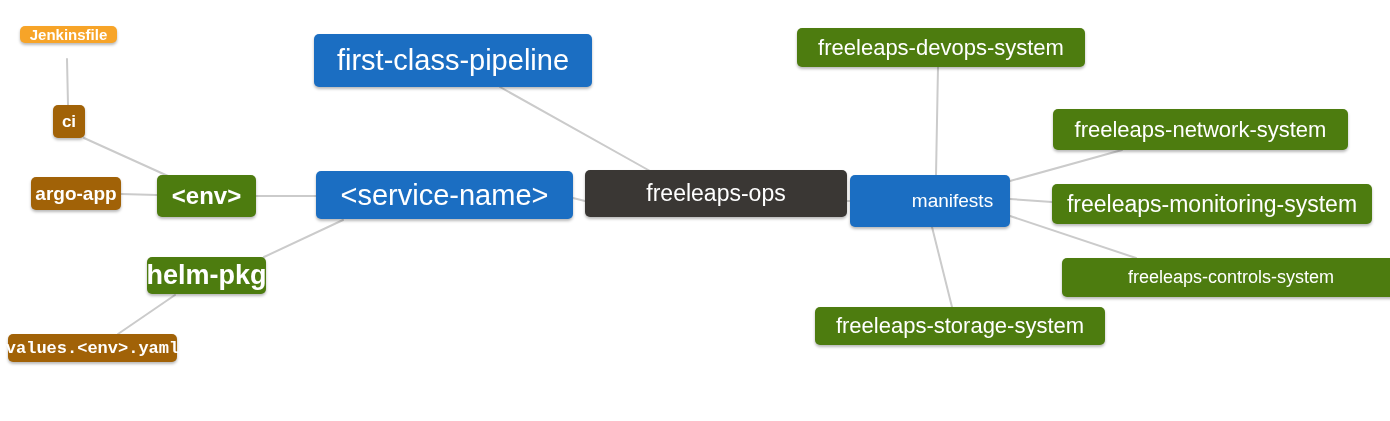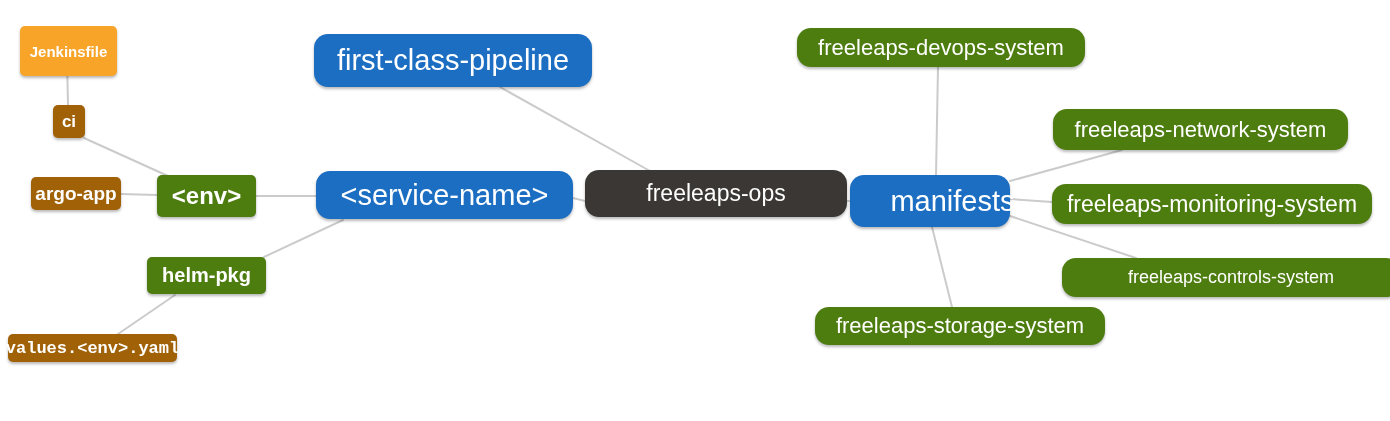--- a/index.html
+++ b/index.html
@@ -24,33 +24,33 @@
     cursor:pointer;
     box-sizing:border-box;
     user-select:none;
   }
   .c-blue  {background:#1b6ec2;}
   .c-green {background:#4d7c0f;}
   .c-orange{background:#f7a428;}
   .c-red   {background:#a16207;}
   .c-dark  {background:#3a3734;}
   .bold{font-weight:700;}
-  .reg {font-weight:400;border-radius:14px;}
+  .reg {font-weight:400;}
 
   
-  #n-jenkinsfile {left:20px;  top:26px;  width:97px;  height:50px; font-size:15px;}
+  #n-jenkinsfile {left:20px;  top:26px;  width:97px;  height:17px; font-size:15px;}
   #n-ci          {left:53px;  top:105px; width:32px;  height:33px; font-size:17px;}
   #n-argo-app    {left:31px;  top:177px; width:90px;  height:33px; font-size:19px;}
   #n-env         {left:157px; top:175px; width:99px;  height:42px; font-size:24px;}
-  #n-helm-pkg    {left:147px; top:257px; width:119px; height:37px; font-size:20px;}
+  #n-helm-pkg    {left:147px; top:257px; width:119px; height:37px; font-size:27px;}
   #n-values      {left:8px;   top:334px; width:169px; height:28px; font-size:17px;font-family:Liberation Mono, monospace;}
   #n-pipeline    {left:314px; top:34px;  width:278px; height:53px; font-size:29px;}
   #n-service     {left:316px; top:171px; width:257px; height:48px; font-size:29px;}
   #n-ops         {left:585px; top:170px; width:262px; height:47px; font-size:23px;}
-  #n-manifests   {left:850px; top:175px; width:160px; height:52px; font-size:29px;padding-left:45px;}
+  #n-manifests   {left:850px; top:175px; width:160px; height:52px; font-size:19px;padding-left:45px;}
   #n-devops      {left:797px; top:28px;  width:288px; height:39px; font-size:22px;}
   #n-network     {left:1053px;top:109px; width:295px; height:41px; font-size:22px;}
   #n-monitoring  {left:1052px;top:184px; width:320px; height:40px; font-size:23px;}
   #n-controls    {left:1062px;top:258px; width:338px; height:39px; font-size:18px;}
   #n-storage     {left:815px; top:307px; width:290px; height:38px; font-size:22px;}
 </style>
 </head>
 <body>
 
 <div id="canvas">

